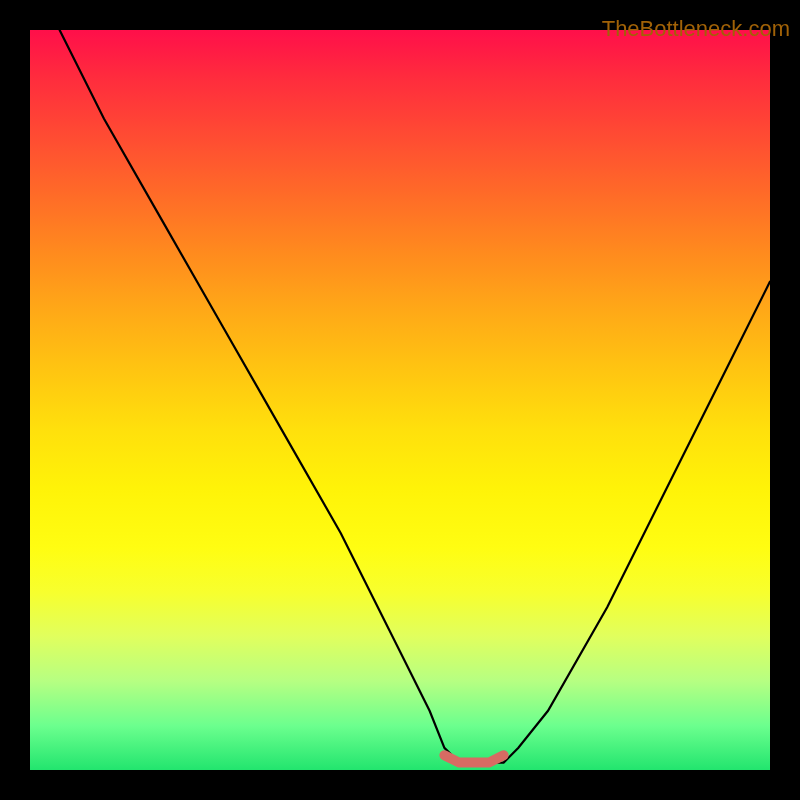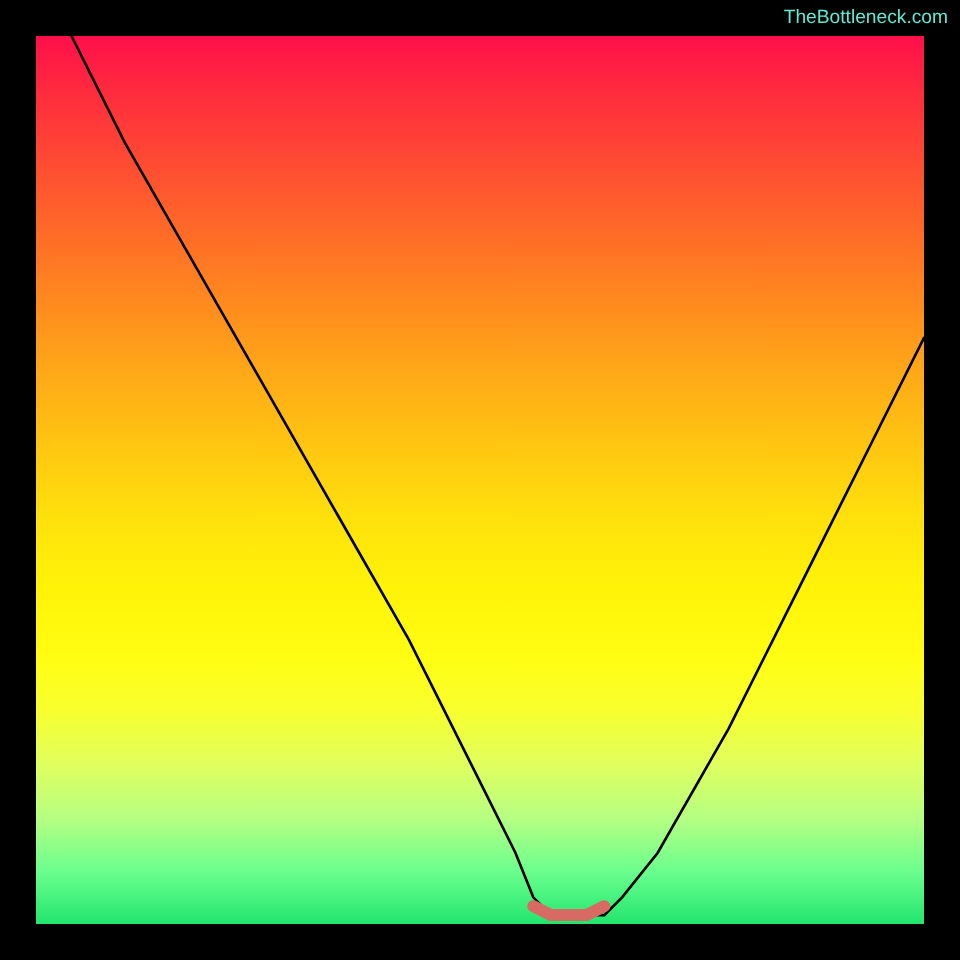--- a/index.html
+++ b/index.html
@@ -12,24 +12,24 @@
     font-family: Arial, Helvetica, sans-serif;
   }
   .frame {
     position: relative;
     width: 800px;
     height: 800px;
     background: #000;
   }
   .watermark {
     position: absolute;
-    top: 6px;
+    top: 16px;
     right: 10px;
-    color: #5eead4;
-    font-size: 16px;
+    color: #a16207;
+    font-size: 22px;
     font-weight: 500;
     z-index: 10;
   }
   .plot-area {
     position: absolute;
     left: 30px;
     top: 30px;
     width: 740px;
     height: 740px;
     background: linear-gradient(to bottom,

